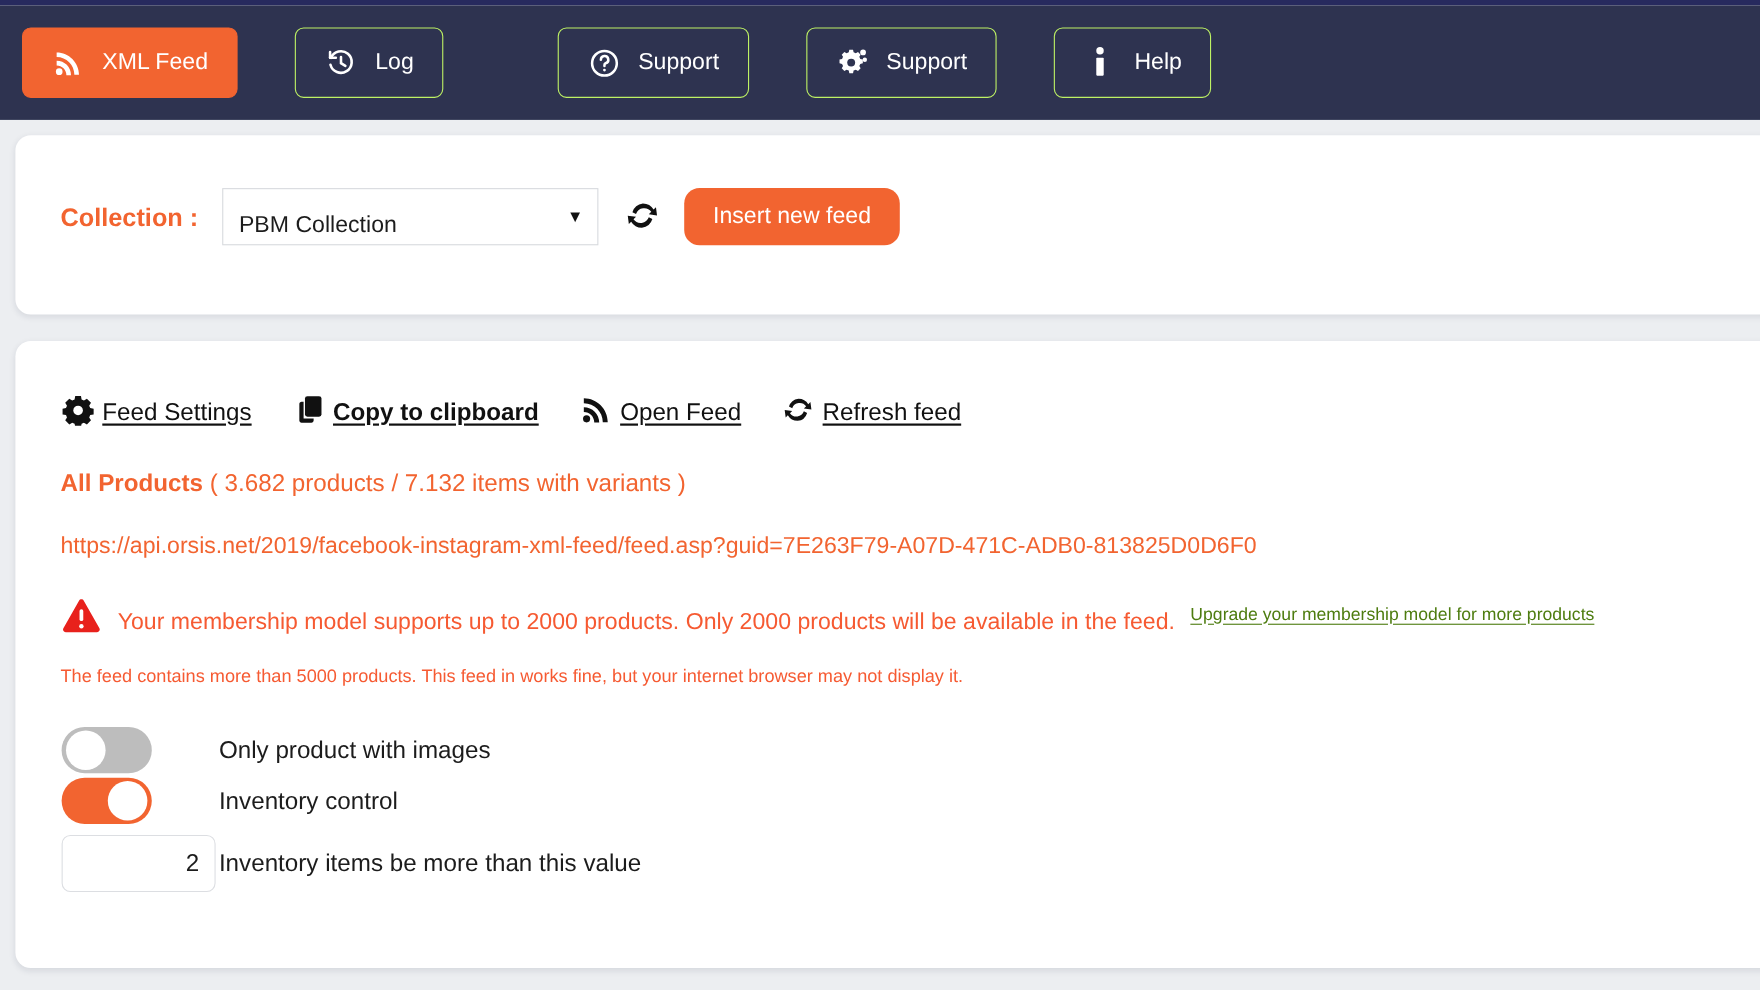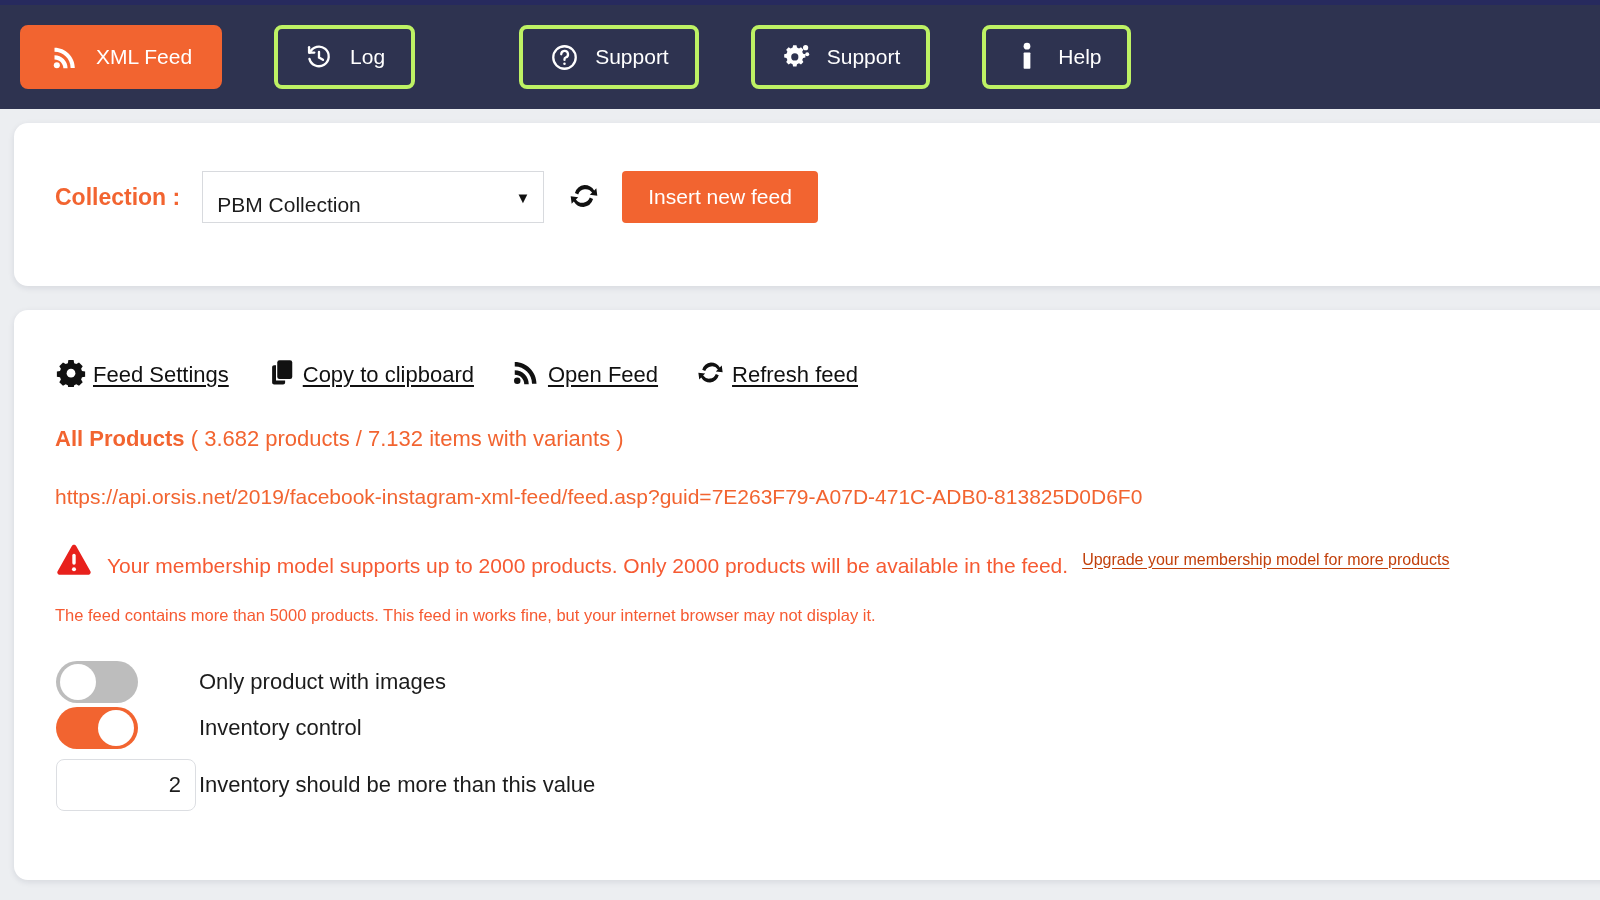--- a/index.html
+++ b/index.html
@@ -30,21 +30,21 @@
   .nav-btn {
     height: 64px;
     border-radius: 8px;
     display: flex;
     align-items: center;
     justify-content: center;
     gap: 16px;
     padding: 0 26px;
     color: #ffffff;
     font-size: 21px;
-    border: 4px solid #bef264;
+    border: 1px solid #bef264;
     background: transparent;
     white-space: nowrap;
     cursor: pointer;
     user-select: none;
   }
   .nav-btn.active {
     background: #f26430;
     border-color: #f26430;
   }
   .nav-btn .nav-ico {
@@ -117,21 +117,21 @@
     margin: 0 16px 0 18px;
     width: 36px; height: 36px;
     display: inline-flex; align-items: center; justify-content: center;
     cursor: pointer;
     background: none; border: none; padding: 0;
   }
   .insert-btn {
     background: #f26430;
     color: #ffffff;
     border: none;
-    border-radius: 4px;
+    border-radius: 14px;
     height: 52px;
     padding: 0 26px;
     font-size: 21px;
     font-family: "Liberation Sans", sans-serif;
     cursor: pointer;
     white-space: nowrap;
   }
 
   
   .card-feed {
@@ -164,21 +164,21 @@
     align-items: center;
     justify-content: center;
     width: 32px; height: 32px;
     flex: 0 0 32px;
   }
   .action-link .a-txt {
     text-decoration: underline;
     text-underline-offset: 3px;
     padding-left: 2px;
   }
-  .action-link.bold .a-txt { font-weight: normal; }
+  .action-link.bold .a-txt { font-weight: bold; }
 
   .prod-line {
     font-size: 22px;
     color: #f26430;
     margin-bottom: 33px;
     white-space: nowrap;
   }
   .prod-line b { font-weight: bold; }
 
   .url-line {
@@ -196,21 +196,21 @@
     margin-bottom: 28px;
     white-space: nowrap;
   }
   .warn-ico { flex: 0 0 38px; width: 38px; height: 34px; display:inline-flex; align-items:center; }
   .warn-text {
     font-size: 21px;
     color: #f65a32;
     margin-top: 13px;
   }
   .warn-link {
-    color: #c2410c;
+    color: #4d7c0f;
     text-decoration: underline;
     text-underline-offset: 3px;
     cursor: pointer;
   }
 
   .note-line {
     font-size: 16.5px;
     color: #f65a32;
     margin-bottom: 36px;
     white-space: nowrap;
@@ -450,18 +450,18 @@
     <div class="toggle-row">
       <div class="switch on">
         <div class="knob"></div>
       </div>
       <span class="toggle-label">Inventory control</span>
     </div>
 
     <div class="inv-row">
       <input class="inv-input" type="text" value="2" style="">
       <div class="inv-desc">
-        <div>Inventory should be more than this value</div>
+        <div>Inventory items be more than this value</div>
       </div>
     </div>
 
   </div>
 </div>
 
 </body></html>

